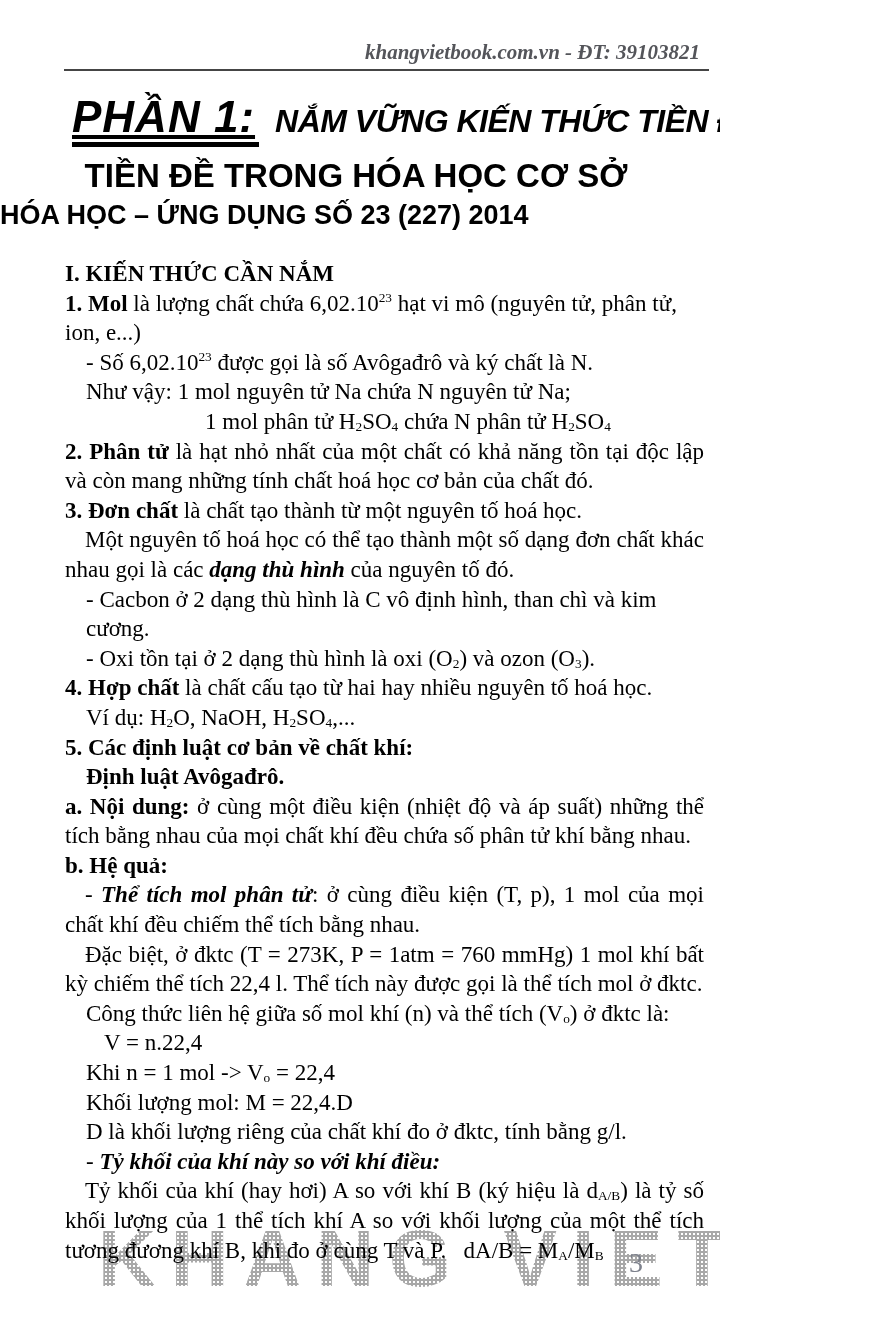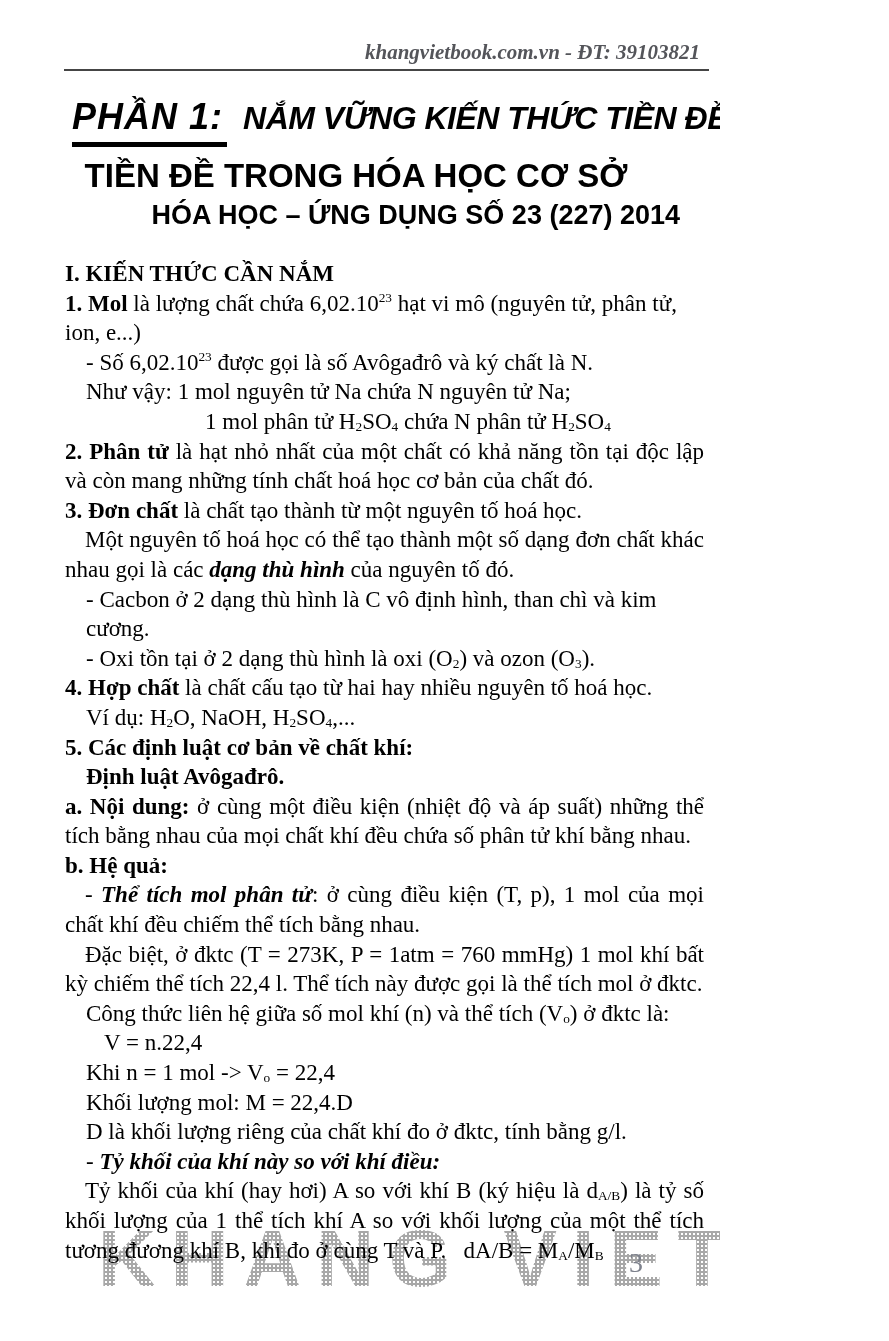--- a/index.html
+++ b/index.html
@@ -29,43 +29,44 @@
 
   
   .title-line {
     margin:22px 0 0 72px;
     display:flex; align-items:baseline; gap:16px;
     white-space:nowrap;
   }
   .part-label {
     font-family:"Liberation Sans", sans-serif;
     font-weight:bold; font-style:italic;
-    font-size:36px; line-height:48px;
+    font-size:44px; line-height:48px;
     letter-spacing:1px;
     border-bottom:5px solid #000;
     padding:0 4px 1px 0;
+    text-decoration:underline;
   }
   .part-title {
     font-family:"Liberation Sans", sans-serif;
     font-weight:bold; font-style:italic;
     font-size:32px; line-height:40px;
     letter-spacing:-0.5px;
   }
   .subtitle {
     margin-top:9px;
     padding-right:40px;
     text-align:center;
     font-family:"Liberation Sans", sans-serif;
     font-weight:bold;
     font-size:33px; line-height:40px;padding-left:32px;
   }
   .edition {
     margin-top:3px;
     padding-right:40px;
-    text-align:right;
+    text-align:left;
     font-family:"Liberation Sans", sans-serif;
     font-weight:bold;
     font-size:27px; line-height:33px;
   }
 
   
   .body-text {
     margin-top:27px;
     padding:0 16px 0 65px;
     font-size:23px;

